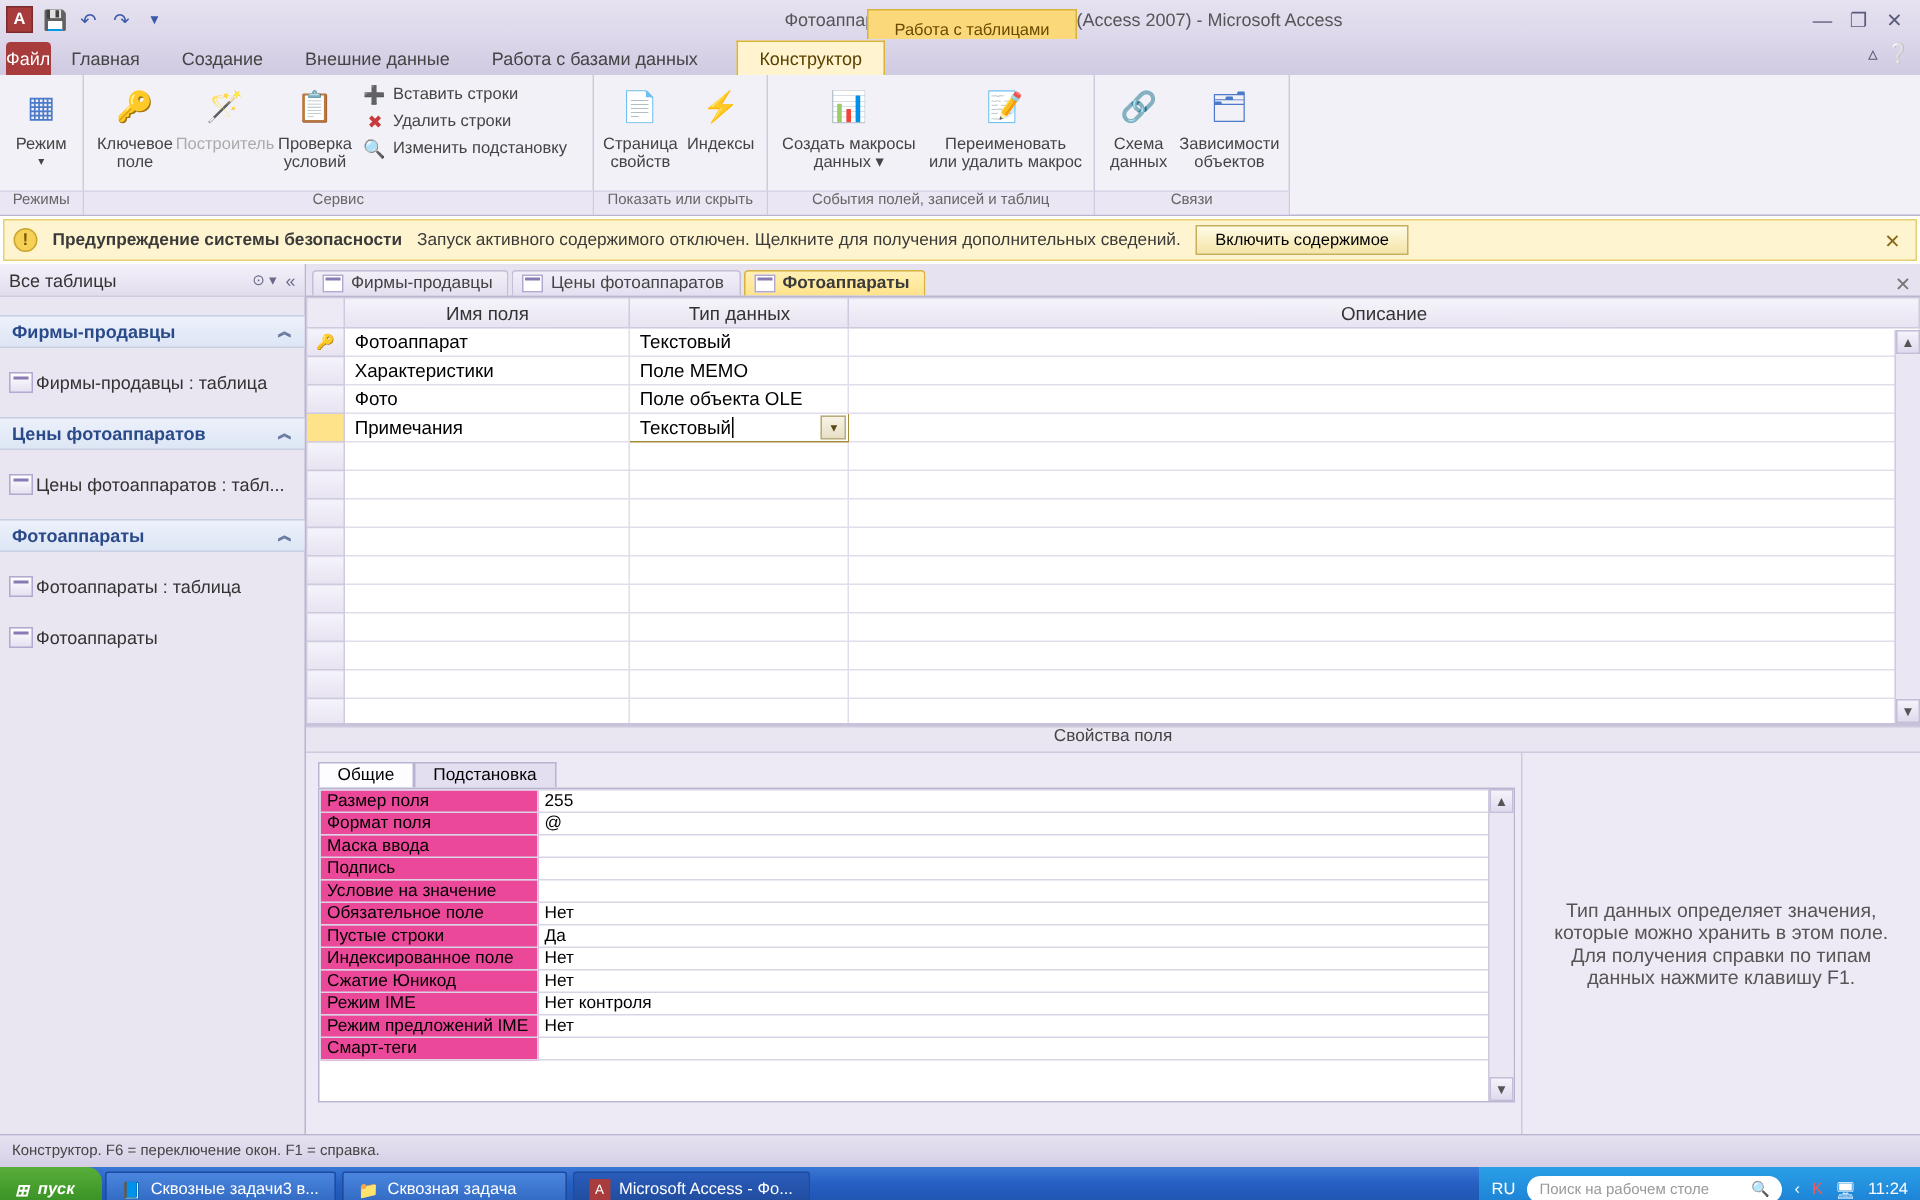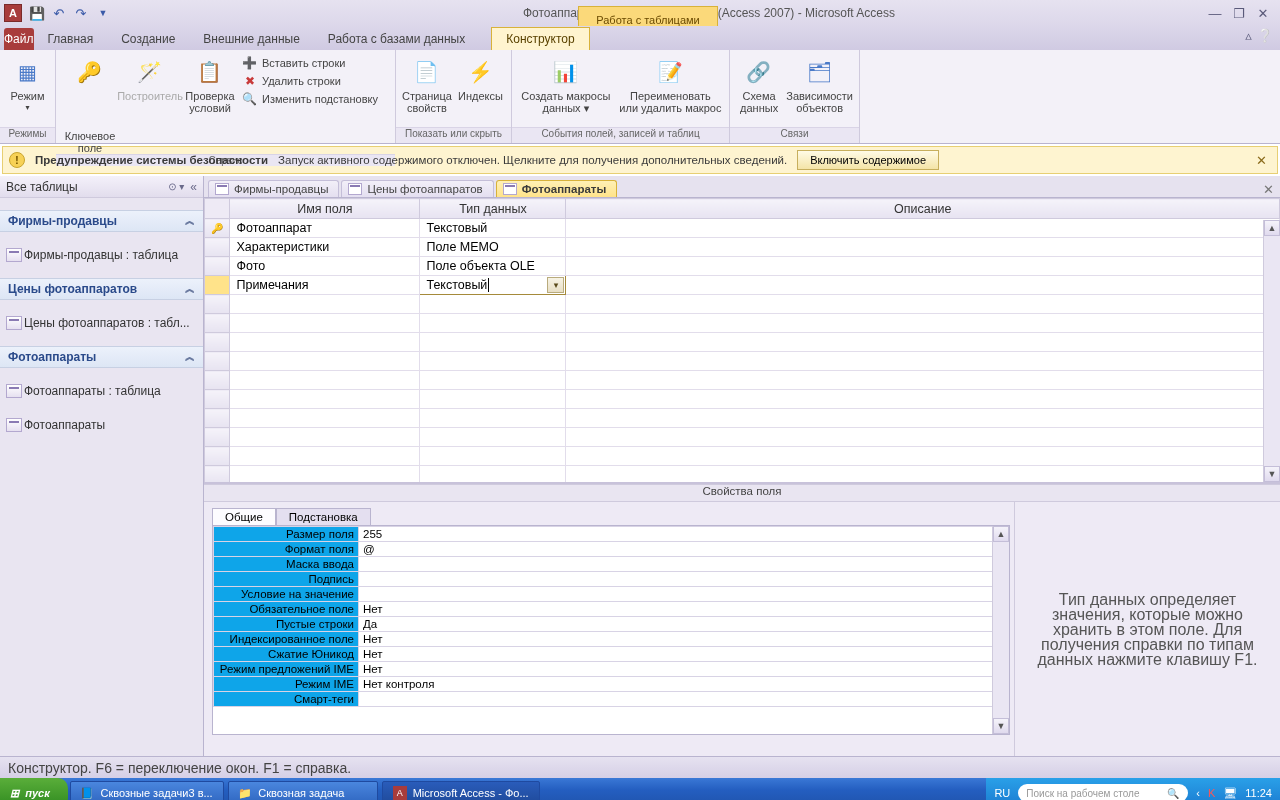--- a/index.html
+++ b/index.html
@@ -60,27 +60,27 @@
 .dt-cell-active .dd { position: absolute; right: 1px; top: 1px; width: 17px; height: 16px; background: linear-gradient(#f7f3e5,#e8dfc5); border: 1px solid #b9ab7d; display: flex; align-items: center; justify-content: center; font-size: 9px; color: #5a4a1a; }
 .splitter-label { height: 18px; background: #e9e5f1; border-top: 1px solid #cfcadd; border-bottom: 1px solid #cfcadd; text-align: center; font-size: 11.5px; color: #444; }
 .proppane { flex: 1; display: flex; background: #eeeaf5; }
 .prop-left { flex: 1; padding: 6px 4px 4px 8px; }
 .prop-tabs { display: flex; font-size: 11.5px; }
 .prop-tab { border: 1px solid #b9b4cf; border-bottom: none; background: #fdfcff; padding: 2px 12px; }
 .prop-tab.inactive { background: #e4dff0; }
 .prop-table-wrap { border: 1px solid #b9b4cf; background: #fff; height: 210px; position: relative; }
 table.pt { border-collapse: collapse; width: 100%; font-size: 11.5px; }
 table.pt td { border: 1px solid #d8d3e5; padding: 1px 4px; height: 15px; }
-table.pt td.pl { width: 145px; background: #0ea5e9; text-align: right; }
+table.pt td.pl { width: 145px; background: #ec4899; }
 .pt-scroll { position: absolute; right: 0; top: 0; bottom: 0; width: 17px; background: #eae6f3; border-left: 1px solid #cfcadd; }
 .pt-scroll .ar { height: 16px; background: linear-gradient(#f5f3fa,#e0daee); border: 1px solid #c4bed8; font-size: 9px; display: flex; align-items: center; justify-content: center; color: #555; }
 .pt-scroll .ar.bot { position: absolute; bottom: 0; left: 0; right: 0; }
 .prop-right { width: 266px; border-left: 1px solid #cfcadd; background: #eeeaf5; display: flex; align-items: center; justify-content: center; padding: 20px; }
-.prop-help { font-size: 16px; color: #555; text-align: center; line-height: 15px; }
-.statusbar { height: 22px; background: linear-gradient(#e6e2f0,#d5cfe6); border-top: 1px solid #b9b4cf; font-size: 14px; color: #444; display: flex; align-items: center; padding: 0 8px; }
+.prop-help { font-size: 13px; color: #555; text-align: center; line-height: 15px; }
+.statusbar { height: 22px; background: linear-gradient(#e6e2f0,#d5cfe6); border-top: 1px solid #b9b4cf; font-size: 10px; color: #444; display: flex; align-items: center; padding: 0 8px; }
 .taskbar { height: 30px; background: linear-gradient(#3a78d6,#245ec0 40%,#1f52aa); display: flex; align-items: center; font-size: 11px; color: #fff; }
 .startbtn { background: linear-gradient(#5aae3a,#2f8a1f); height: 30px; padding: 0 18px 0 10px; display: flex; align-items: center; font-style: italic; font-weight: bold; border-top-right-radius: 10px; border-bottom-right-radius: 10px; gap: 6px; }
 .tbitem { background: linear-gradient(#4a86de,#2f66c0); height: 24px; margin: 0 2px; padding: 0 10px; display: flex; align-items: center; gap: 6px; border: 1px solid #1f4aa0; border-radius: 2px; min-width: 150px; }
 .tbitem.active { background: linear-gradient(#2a5cba,#1f4a9a); }
 .tray { margin-left: auto; background: linear-gradient(#2aa0e8,#1a7ad0); height: 30px; display: flex; align-items: center; padding: 0 8px; gap: 8px; }
 .searchbox { background: #fff; color: #999; border-radius: 9px; height: 18px; width: 170px; padding: 0 8px; font-size: 10px; display: flex; align-items: center; }
 .vgrid-scroll { position: absolute; right: 0; top: 22px; bottom: 0; width: 17px; background: #eae6f3; border-left: 1px solid #cfcadd; }
 .vgrid-scroll .ar { height: 16px; background: linear-gradient(#f5f3fa,#e0daee); border: 1px solid #c4bed8; font-size: 9px; display:flex; align-items:center; justify-content:center; color:#555; }
 .vgrid-scroll .ar.bot { position: absolute; bottom: 0; left: 0; right: 0; }
 </style>
@@ -127,21 +127,21 @@
         <span>Режим</span>
         <span style="font-size:8px;">▾</span>
       </div>
     </div>
     <div class="rgroup-label">Режимы</div>
   </div>
   <div class="rgroup" style="width:340px;">
     <div class="rgroup-body">
       <div class="bigbtn">
         <div class="ic" style="color:#d8a83a;">🔑</div>
-        <span style="white-space:pre-line;margin-top:40px;">Ключевое
+        <span style="white-space:pre-line;">Ключевое
 поле</span>
       </div>
       <div class="bigbtn disabled">
         <div class="ic" style="color:#bbb;">🪄</div>
         <span>Построитель</span>
       </div>
       <div class="bigbtn">
         <div class="ic" style="color:#c87a3a;">📋</div>
         <span style="white-space:pre-line;">Проверка
 условий</span>
@@ -414,26 +414,26 @@
                 </tr>
             <tr>
                   <td class="pl">Индексированное поле</td>
                   <td>Нет</td>
                 </tr>
             <tr>
                   <td class="pl">Сжатие Юникод</td>
                   <td>Нет</td>
                 </tr>
             <tr>
+                  <td class="pl">Режим IME</td>
+                  <td>Нет контроля</td>
+                </tr>
+            <tr>
                   <td class="pl">Режим предложений IME</td>
                   <td>Нет</td>
-                </tr>
-            <tr>
-                  <td class="pl">Режим IME</td>
-                  <td>Нет контроля</td>
                 </tr>
             <tr>
                   <td class="pl">Смарт-теги</td>
                   <td></td>
                 </tr>
           </tbody>
             </table>
           <div class="pt-scroll">
             <div class="ar">▲</div>
             <div class="ar bot">▼</div>

